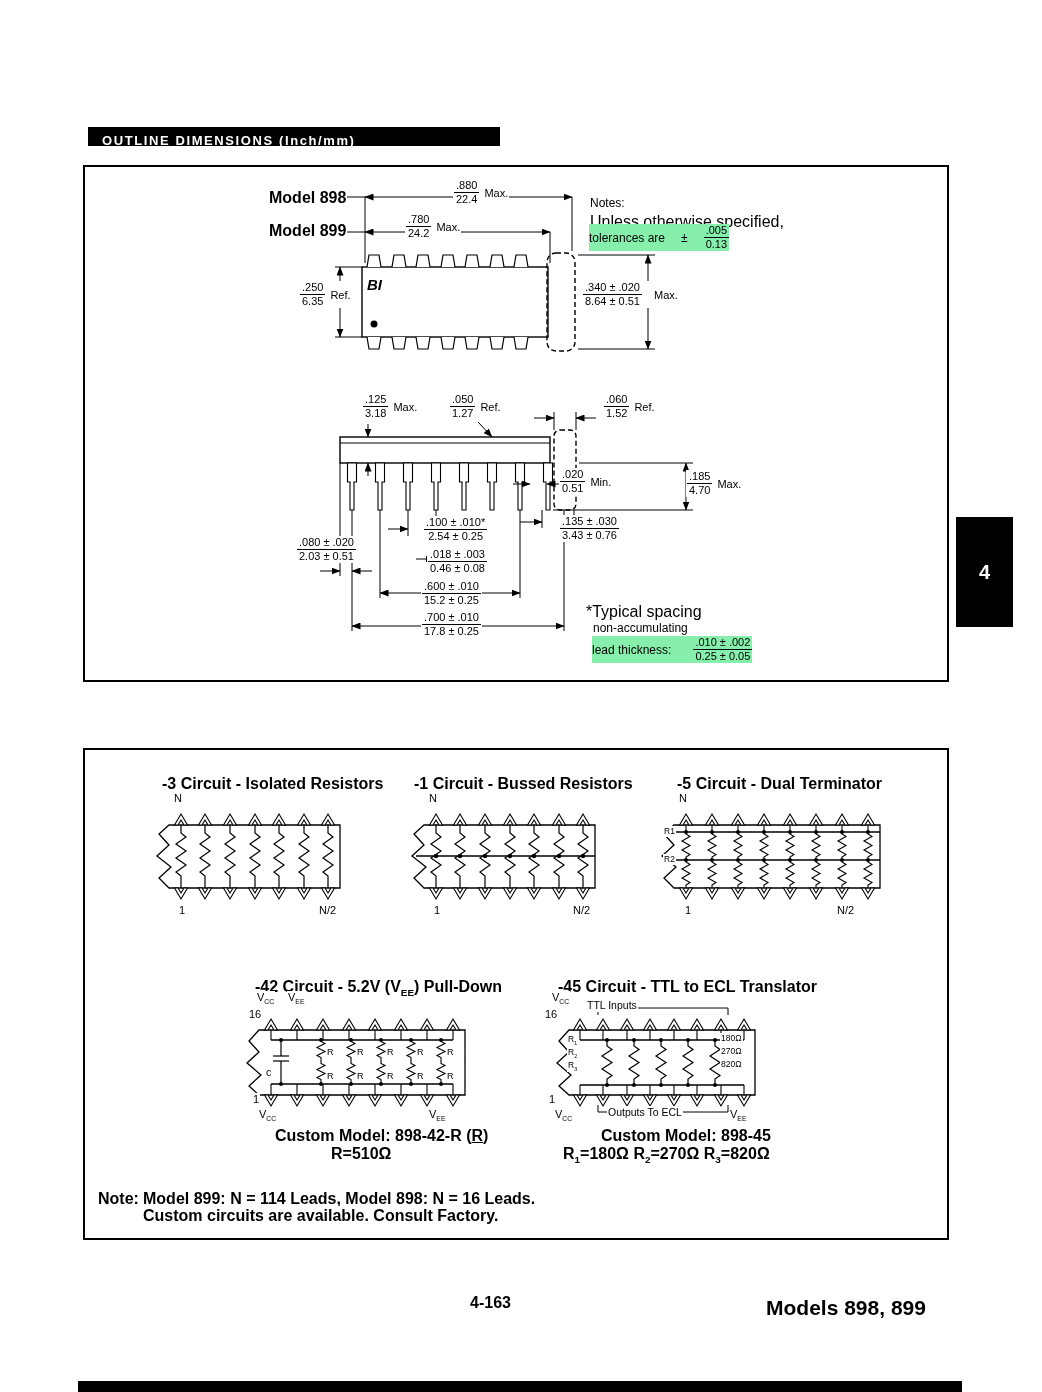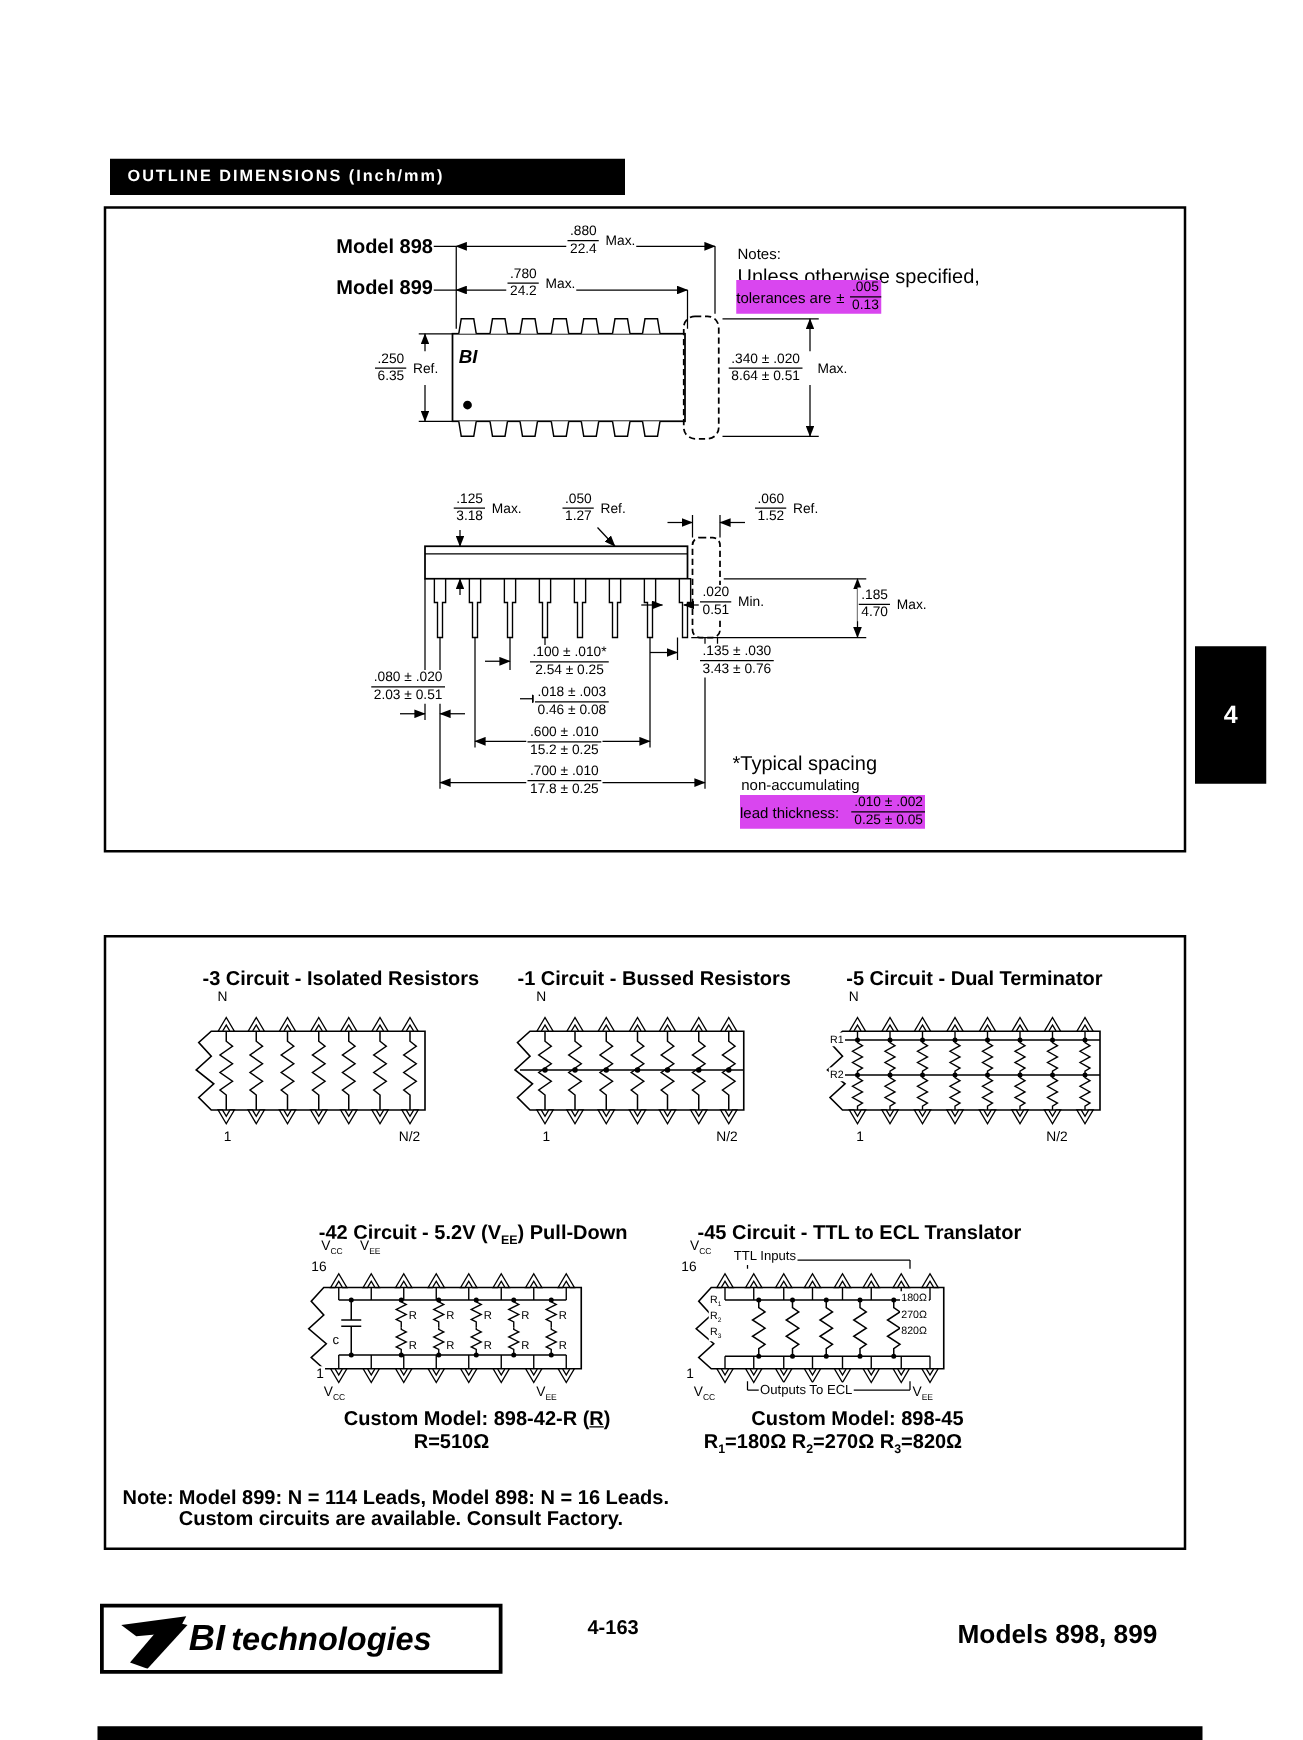--- a/index.html
+++ b/index.html
@@ -1,32 +1,32 @@
 <!DOCTYPE html>
 <html><head>
 <meta charset="utf-8">
 <style>
   html,body{margin:0;padding:0;background:#e8e8e8;}
   .page{position:relative;width:1042px;height:1392px;background:#fff;margin:0 auto;
         font-family:"Liberation Sans",sans-serif;color:#000;overflow:hidden;}
-  .secbar{position:absolute;height:29px;background:#000;color:#fff;font-weight:bold;
+  .secbar{position:absolute;height:19px;background:#000;color:#fff;font-weight:bold;
           font-size:13px;letter-spacing:1.6px;line-height:27px;padding-left:14px;box-sizing:border-box;}
   .box{position:absolute;border:2px solid #000;box-sizing:border-box;}
   .lbl{position:absolute;font-size:11px;line-height:1.25;white-space:nowrap;background:#fff;padding:0 1px;}
   .lbl.b{font-weight:bold;font-size:16px;}
   .lbl.sm{font-size:8.5px;}
   .lbl.md{font-size:10.5px;}
   .dim{position:absolute;display:flex;align-items:center;font-size:11px;white-space:nowrap;
        background:#fff;padding:0 1px;}
   .frac{display:inline-flex;flex-direction:column;align-items:center;line-height:1.2;}
   .frac .fn{border-bottom:1px solid #000;padding:0 2px;}
   .frac .fd{padding:0 2px;}
   .dim .suf{margin-left:5px;}
   .dim .sufgap{margin-left:12px;}
-  .row{position:absolute;display:flex;align-items:center;gap:4px;font-size:12px;background:#d946ef;white-space:nowrap;}
+  .row{position:absolute;display:flex;align-items:center;gap:16px;font-size:12px;background:#86efac;white-space:nowrap;}
   sub{font-size:0.62em;}
   .tab4{position:absolute;left:956px;top:517px;width:57px;height:110px;background:#000;color:#fff;
         display:flex;align-items:center;justify-content:center;font-size:20px;font-weight:bold;}
   .footerbox{position:absolute;left:80px;top:1283px;width:322px;height:56px;border:3px solid #000;
              box-sizing:border-box;display:flex;align-items:center;padding-left:6px;}
   .brand{font-style:italic;font-weight:bold;white-space:nowrap;}
   .bb{font-size:29px;}
   .br{font-size:26px;margin-left:5px;}
   .pgnum{position:absolute;left:470px;top:1294px;font-size:16px;font-weight:bold;}
   .models{position:absolute;left:766px;top:1296px;font-size:21px;font-weight:bold;}
@@ -590,26 +590,17 @@
     <span>V</span><sub>EE</sub></span>
   <span class="lbl b" style="left:600px;top:1126px">Custom Model: 898-45</span>
   <span class="lbl b" style="left:562px;top:1144px">
     <span>R</span><sub>1</sub><span>=180Ω  R</span><sub>2</sub><span>=270Ω  R</span><sub>3</sub><span>=820Ω</span>
   </span>
 
   <span class="lbl b" style="left:97px;top:1189px">Note:</span>
   <span class="lbl b" style="left:142px;top:1189px">Model 899: N = 114 Leads, Model 898: N = 16 Leads.</span>
   <span class="lbl b" style="left:142px;top:1206px">Custom circuits are available.  Consult Factory.</span>
 
-  <div class="footerbox">
-    <svg width="62" height="48" viewBox="0 0 62 48" style="position:static">
-      <polygon points="8,13 60,6 53,19 20,22" fill="#000"></polygon>
-      <polygon points="44,9 61,13 29,48 15,43" fill="#000"></polygon>
-    </svg>
-    <span class="brand">
-      <span class="bb">BI</span><span class="br">technologies</span>
-    </span>
-  </div>
   <div class="pgnum">4-163</div>
   <div class="models">Models 898, 899</div>
   <div class="botbar"></div>
 
 </div>
 
 </body></html>

